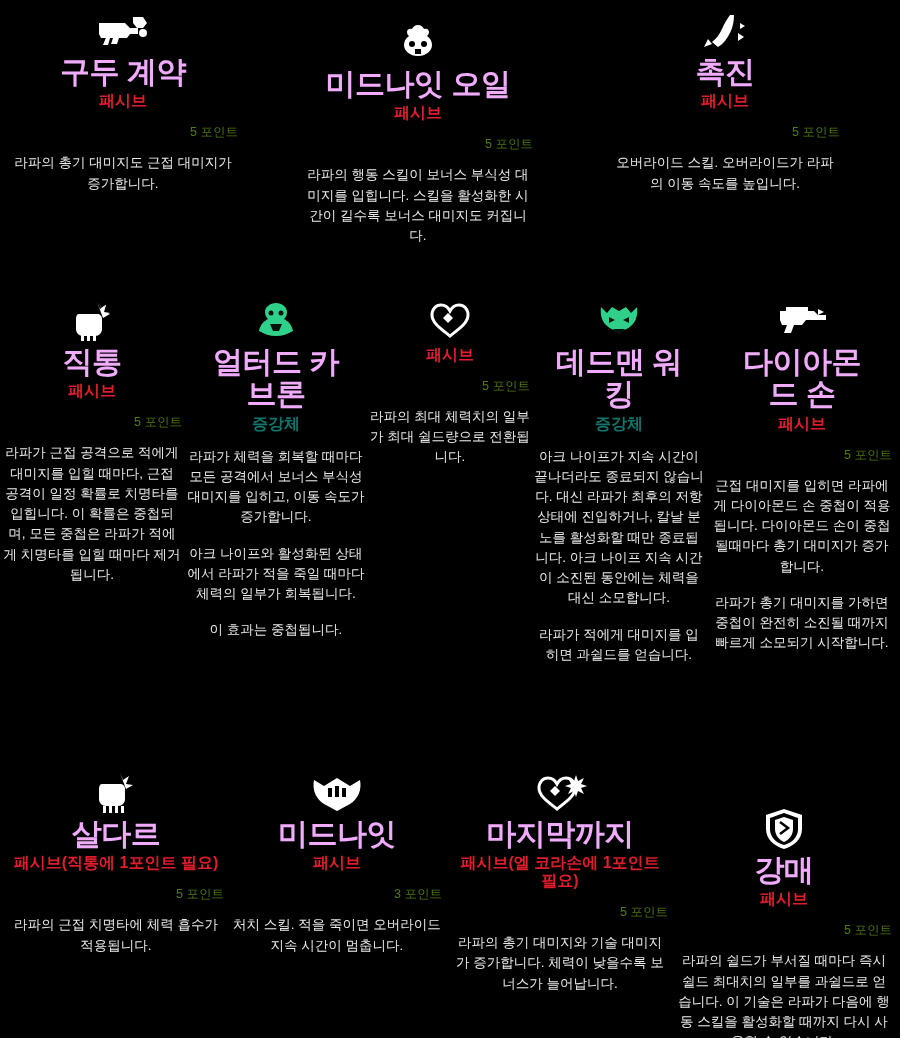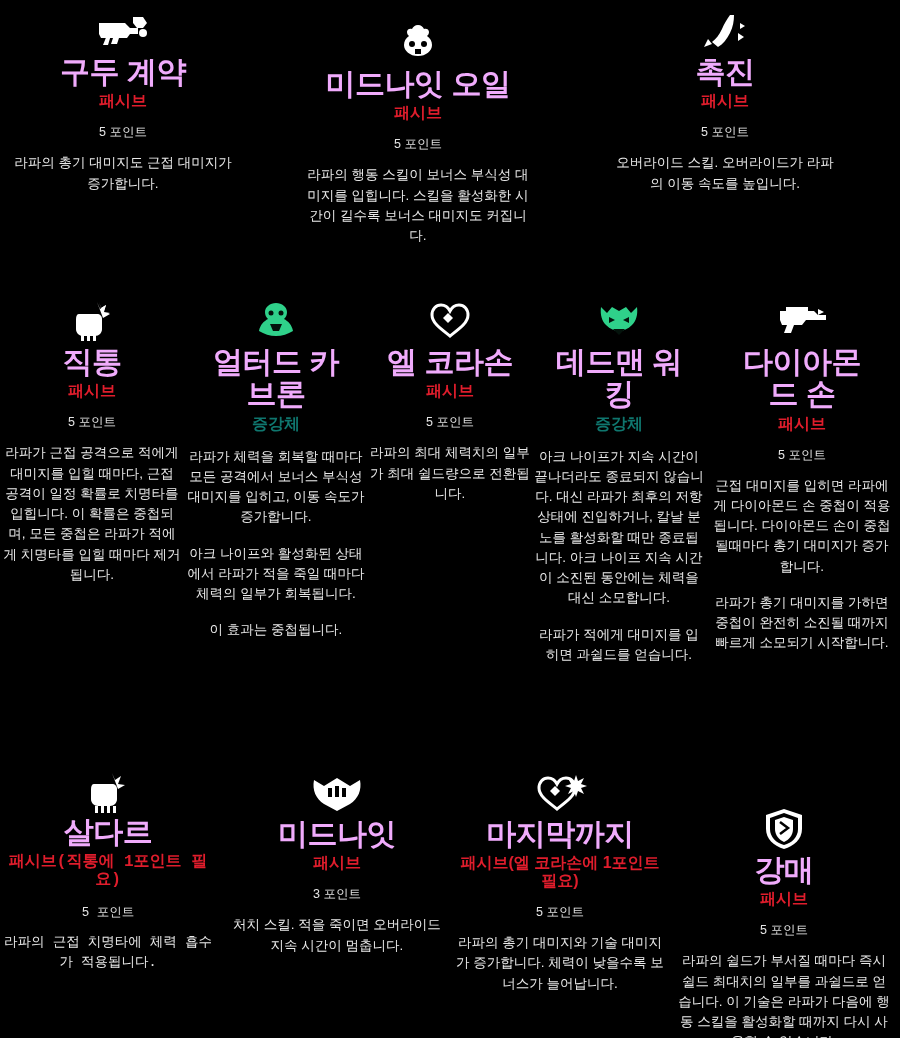--- a/index.html
+++ b/index.html
@@ -48,23 +48,24 @@
     font-size: 16px;
     font-weight: bold;
     line-height: 1.12;
     margin: 0 0 14px 0;
     white-space: pre-line;
   }
   .sub-passive { color: #e01d2c; }
   .sub-augment { color: #0f766e; }
   .node-cost {
     font-size: 12.5px;
-    color: #e5e5e5;
+    color: #4d7c0f;
     margin: 6px 0 12px 0;
     font-weight: normal;
+    text-align: right;
   }
   .node-desc {
     font-size: 13.5px;
     line-height: 1.5;
     color: #e9e9e9;
     text-align: center;
     margin: 0;
   }
   .node-desc p {
     margin: 0 0 16px 0;
@@ -168,21 +169,20 @@
     </div>
   </div>
 
   <div class="node" style="left:370px; top:298px; width:160px;">
     <div class="icon-wrap">
       <svg width="46" height="40" viewBox="0 0 46 40" fill="none" stroke="#ffffff" stroke-width="3" aria-hidden="true">
         <path d="M23 35C14 28 5 22 5 14c0-6 4-10 9-10 4 0 7 2 9 6 2-4 5-6 9-6 5 0 9 4 9 10 0 8-9 14-18 21z"></path>
         <path d="M16 17l5-5 5 5-5 5z" fill="#ffffff" stroke="none"></path>
       </svg>
     </div>
-    <div class="node-title">엘 코라손</div>
     <div class="node-sub sub-passive">패시브</div>
     <div class="node-cost">5 포인트</div>
     <div class="node-desc">
       <p>라파의 최대 체력치의 일부가 최대 쉴드량으로 전환됩니다.</p>
     </div>
   </div>
 
   <div class="node" style="left:534px; top:298px; width:170px;">
     <div class="icon-wrap">
       <svg width="52" height="40" viewBox="0 0 52 40" fill="#2fd18a" aria-hidden="true">
@@ -213,21 +213,21 @@
     <div class="node-title">다이아몬
 드 손</div>
     <div class="node-sub sub-passive">패시브</div>
     <div class="node-cost">5 포인트</div>
     <div class="node-desc">
       <p>근접 대미지를 입히면 라파에게 다이아몬드 손 중첩이 적용됩니다. 다이아몬드 손이 중첩될때마다 총기 대미지가 증가합니다.</p>
       <p>라파가 총기 대미지를 가하면 중첩이 완전히 소진될 때까지 빠르게 소모되기 시작합니다.</p>
     </div>
   </div>
 
-  <div class="node" style="left:0; top:770px; width:216px;font-family:Liberation Mono, monospace;">
+  <div class="node" style="left:8px; top:770px; width:216px;">
     <div class="icon-wrap">
       <svg width="48" height="42" viewBox="0 0 48 42" fill="#ffffff" aria-hidden="true">
         <path d="M28 1l3 7 6-4-3 8 7 1-7 4"></path>
         <path d="M10 12h18c3 0 5 2 5 5v10c0 4-3 7-7 7H14c-4 0-7-3-7-7V17c0-3 1-5 3-5z"></path>
         <rect x="11" y="34" width="3" height="7"></rect>
         <rect x="17" y="34" width="3" height="7"></rect>
         <rect x="23" y="34" width="3" height="7"></rect>
         <rect x="29" y="34" width="3" height="7"></rect>
       </svg>
     </div>

